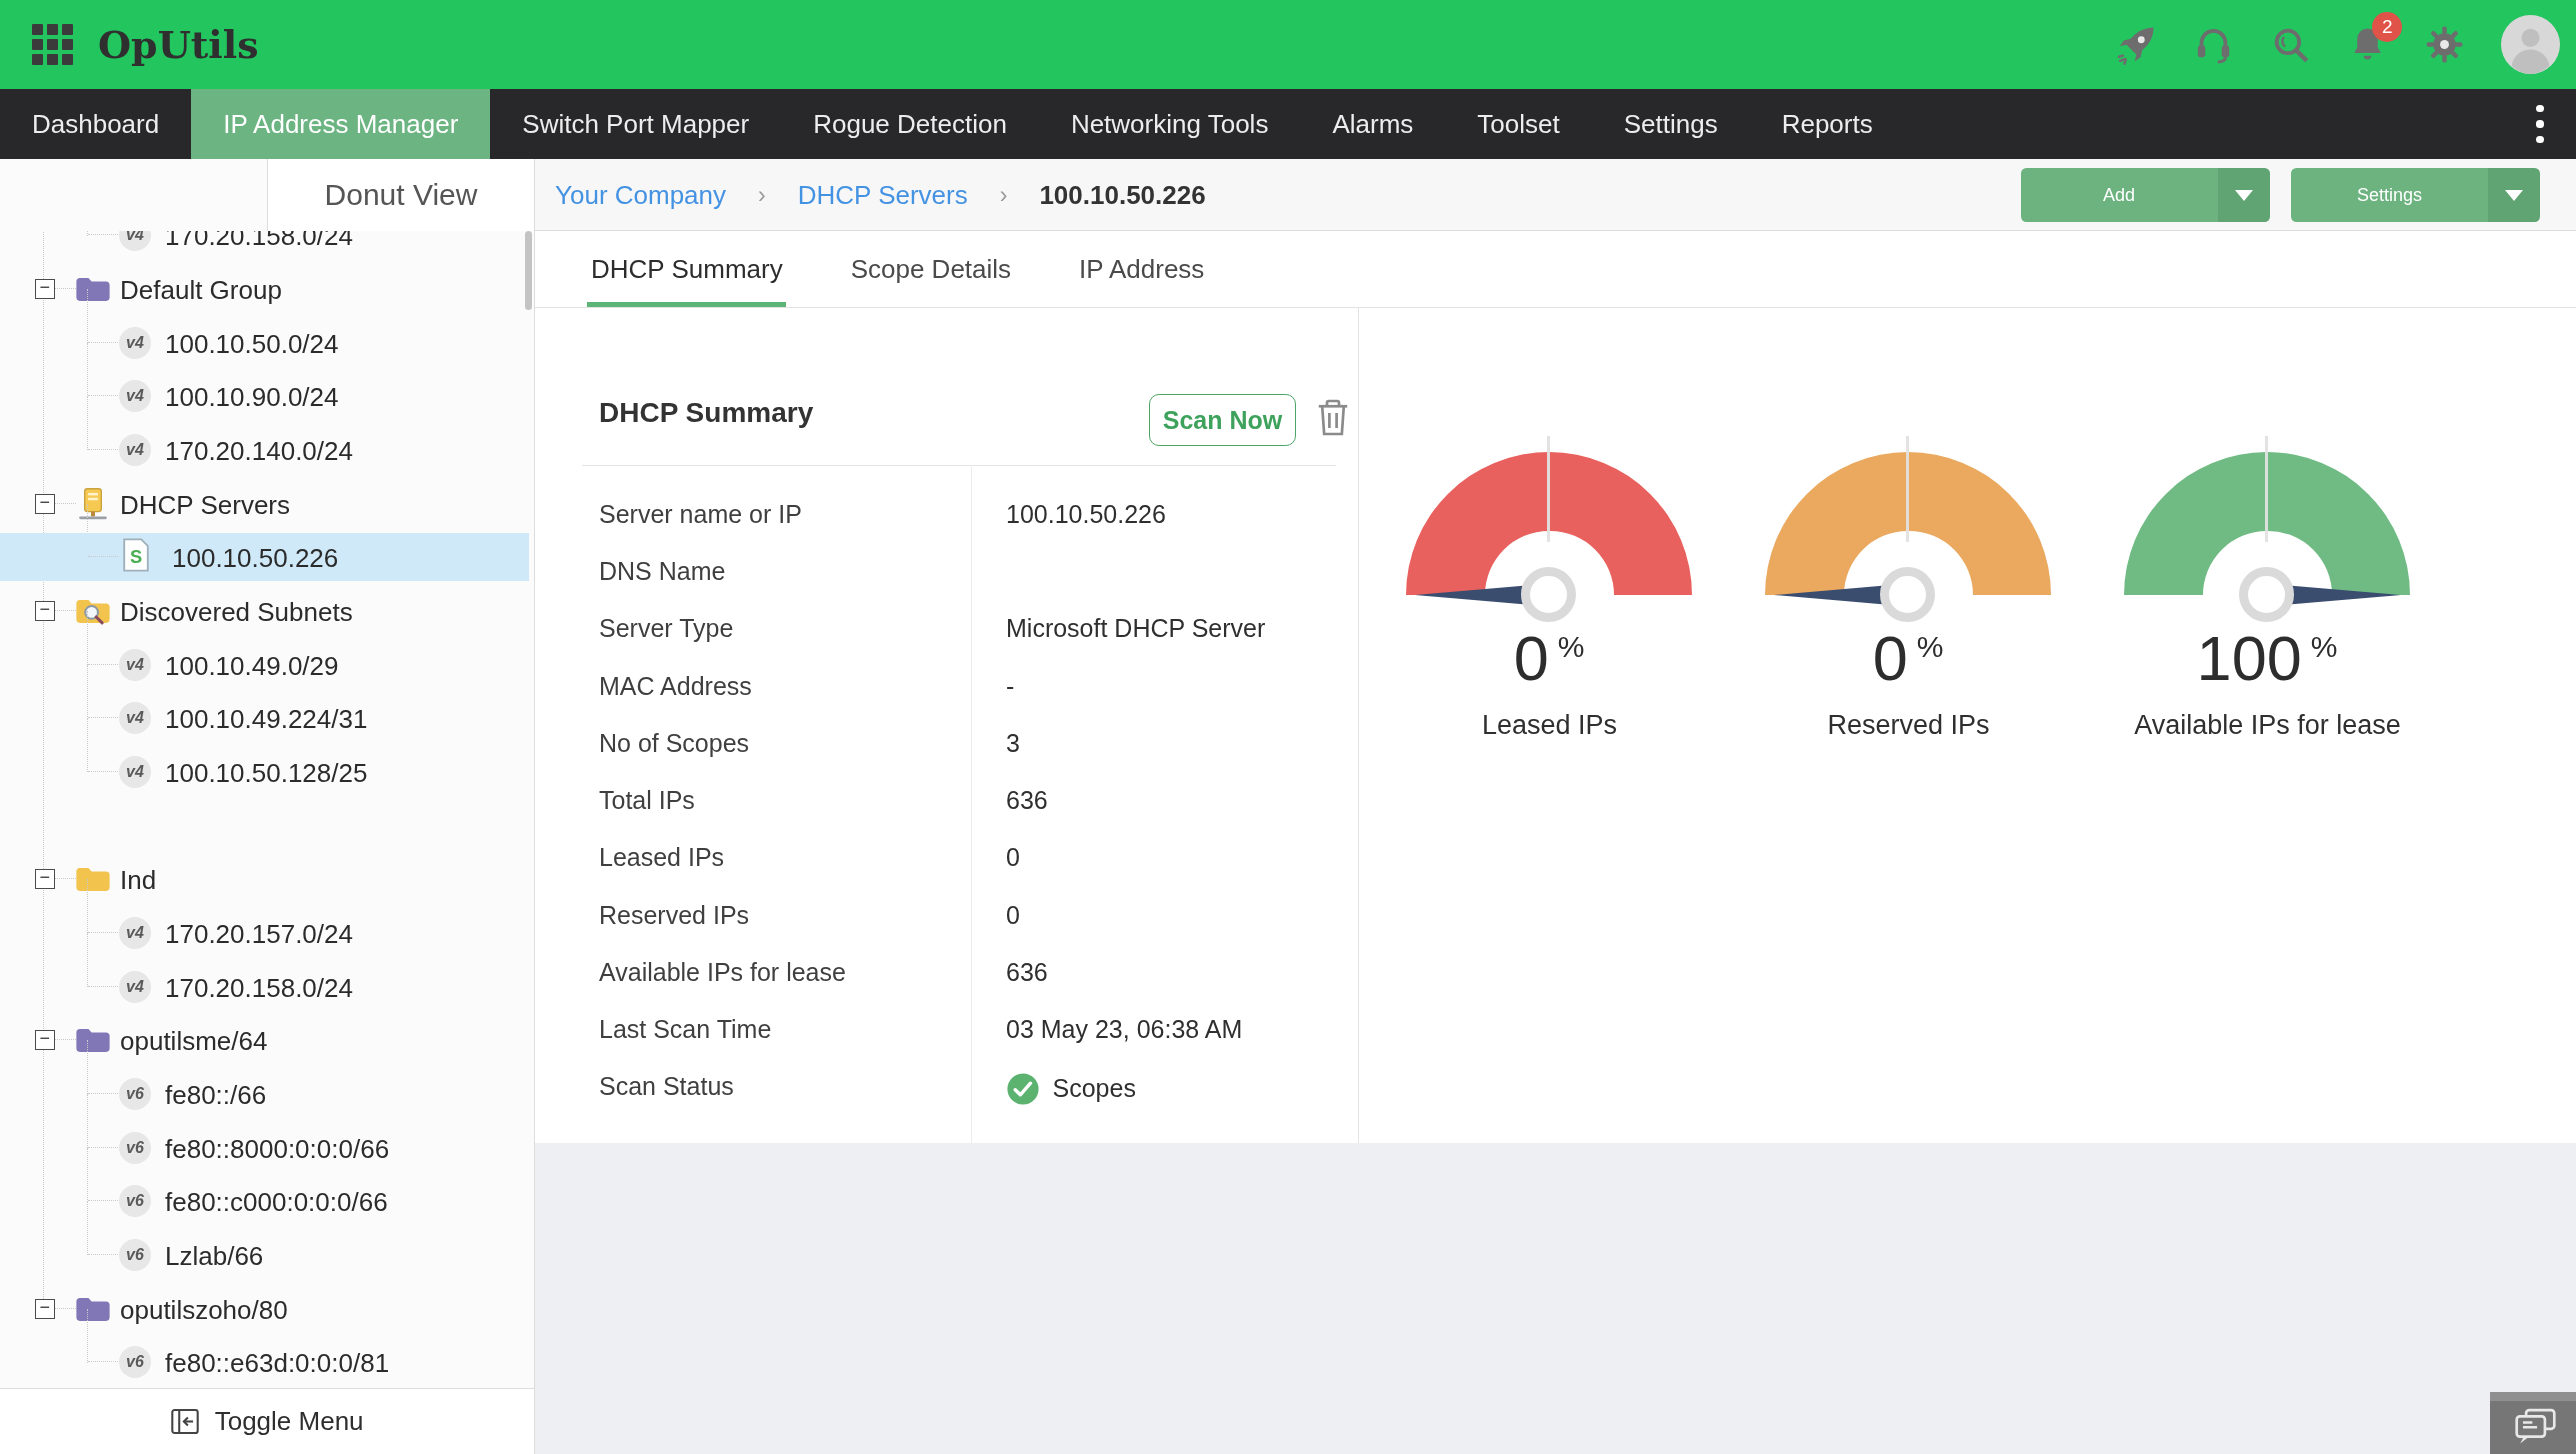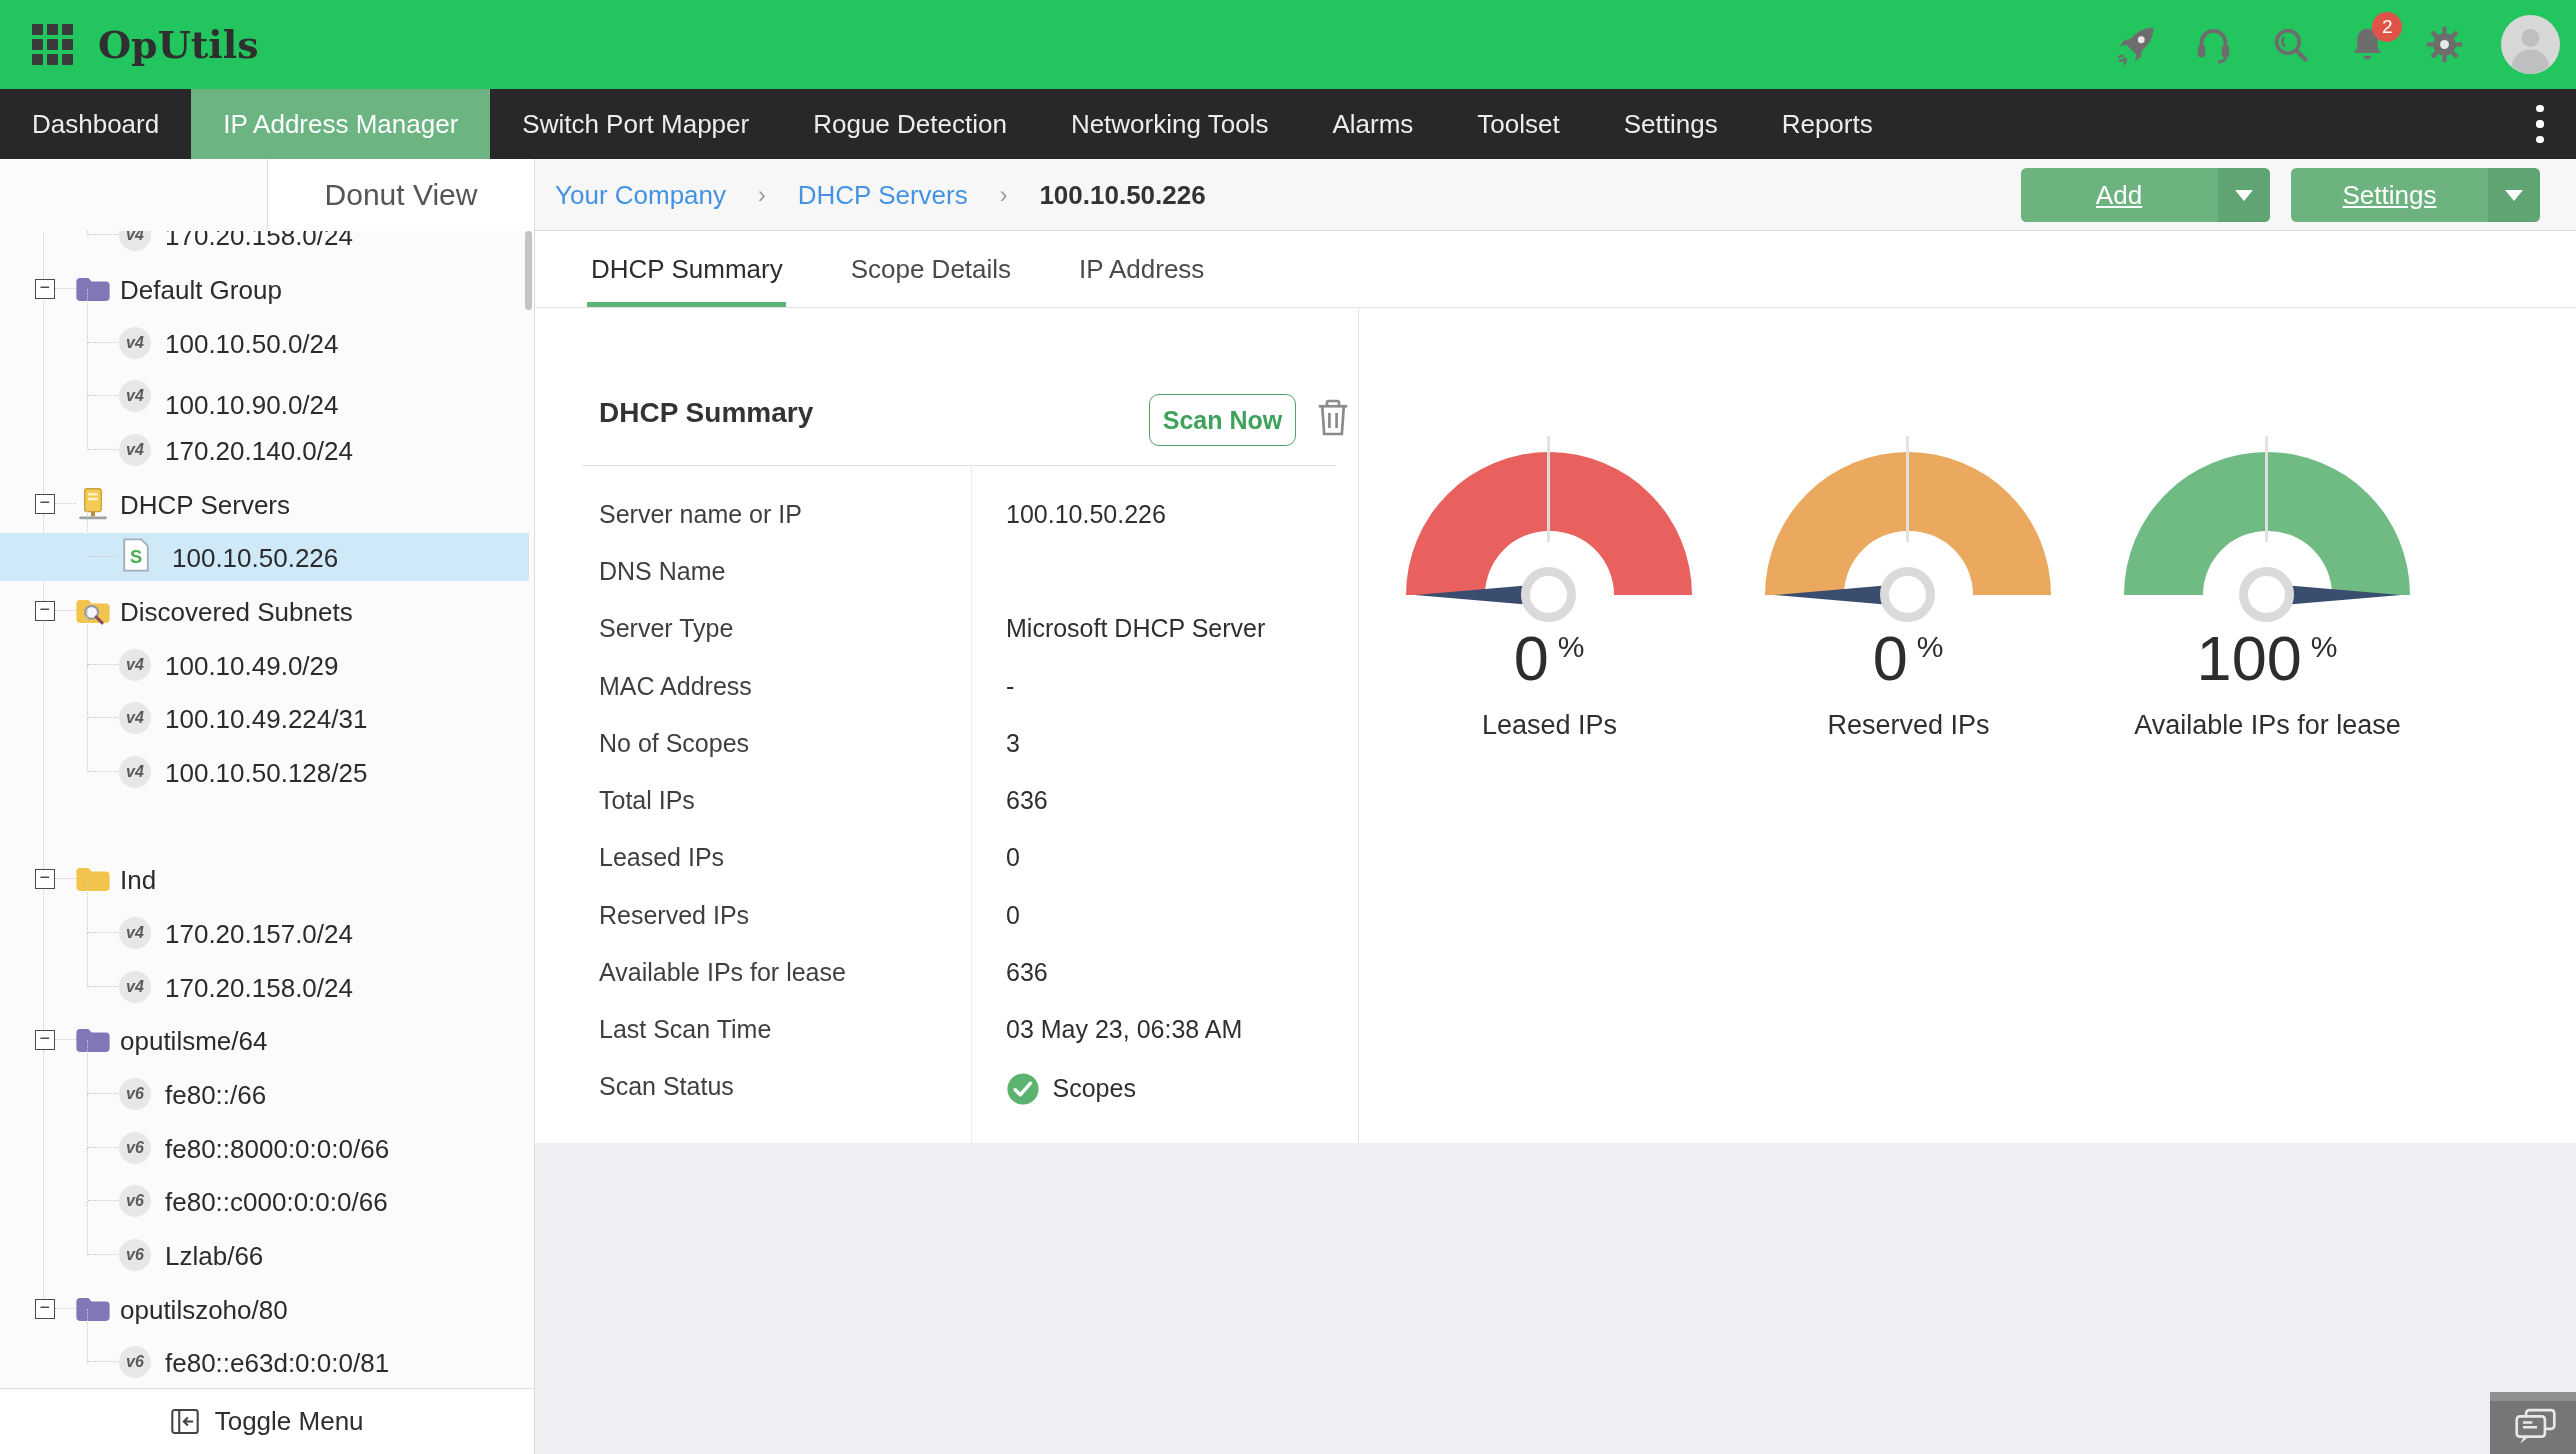--- a/index.html
+++ b/index.html
@@ -37,21 +37,21 @@
     font-size:30px; cursor:pointer; }
   .vtab.tree { left:0; width:267px; font-weight:bold; color:#222; background:#fbfbfc; }
   .vtab.tree::after { content:""; position:absolute; left:0; bottom:0; width:100%; height:5.4px; background:#5cb576; }
   .vtab.donut { left:267px; width:268px; background:#fff; border-left:0.9px solid #ddd; border-right:0.9px solid #ddd; color:#555; }
   .crumbs { position:absolute; left:555px; top:0; height:72px; display:flex; align-items:center; gap:32px; font-size:26px; }
   .crumb { color:#4492e2; cursor:pointer; }
   .crumb.last { color:#333; font-weight:bold; cursor:default; }
   .chev { color:#9a9a9a; font-size:23px; }
   .tb-buttons { position:absolute; right:36px; top:9px; display:flex; gap:21.5px; }
   .btn-green { width:249px; height:54px; border-radius:5.4px; overflow:hidden; display:flex; cursor:pointer; }
-  .btn-green .lbl { flex:1; background:#6db380; color:#fff; font-size:26px; display:flex; align-items:center; justify-content:center;text-decoration:underline; }
+  .btn-green .lbl { flex:1; background:#6db380; color:#fff; font-size:18px; display:flex; align-items:center; justify-content:center; }
   .btn-green .arr { width:52px; background:#61a473; display:flex; align-items:center; justify-content:center; }
   .btn-green .arr::after { content:""; border-left:9px solid transparent; border-right:9px solid transparent; border-top:11.6px solid #fff; }
 
   
   .sidebar { position:absolute; left:0; top:231px; width:535px; bottom:0; background:#fbfbfc; border-right:0.9px solid #ddd; }
   .tree { position:absolute; left:0; top:0; width:100%; height:1157px; overflow:hidden; }
   .vguide, .vseg { position:absolute; width:0; border-left:1.8px dotted #c9c9c9; }
   .tree-row { position:absolute; left:0; right:5.4px; height:48px; cursor:pointer; }
   .tree-row.sel { background:#cfe9f8; }
   .stub { position:absolute; top:23px; border-top:1.8px dotted #c9c9c9; }
@@ -242,21 +242,21 @@
       <div class="vseg" style="left: 87px; top: 58px; height: 54px;"></div>
       <div class="tree-row" style="top: 88px;">
         <div class="stub" style="left: 88px; width: 30px;"></div>
         <div class="badge-v">v4</div>
         <span class="t-label" style="left: 165px;">100.10.50.0/24</span>
       </div>
       <div class="vseg" style="left: 87px; top: 112px; height: 54px;"></div>
       <div class="tree-row" style="top: 141px;">
         <div class="stub" style="left: 88px; width: 30px;"></div>
         <div class="badge-v">v4</div>
-        <span class="t-label" style="left: 165px; margin-top: 8px;">100.10.90.0/24</span>
+        <span class="t-label" style="left: 165px;">100.10.90.0/24</span>
       </div>
       <div class="vseg" style="left: 87px; top: 165px; height: 54px;"></div>
       <div class="tree-row" style="top: 195px;">
         <div class="stub" style="left: 88px; width: 30px;"></div>
         <div class="badge-v">v4</div>
         <span class="t-label" style="left: 165px;">170.20.140.0/24</span>
       </div>
       <div class="tree-row" style="top: 249px;">
         <div class="exp">−</div>
         <div class="stub" style="left: 55px; width: 20.6px;"></div>

